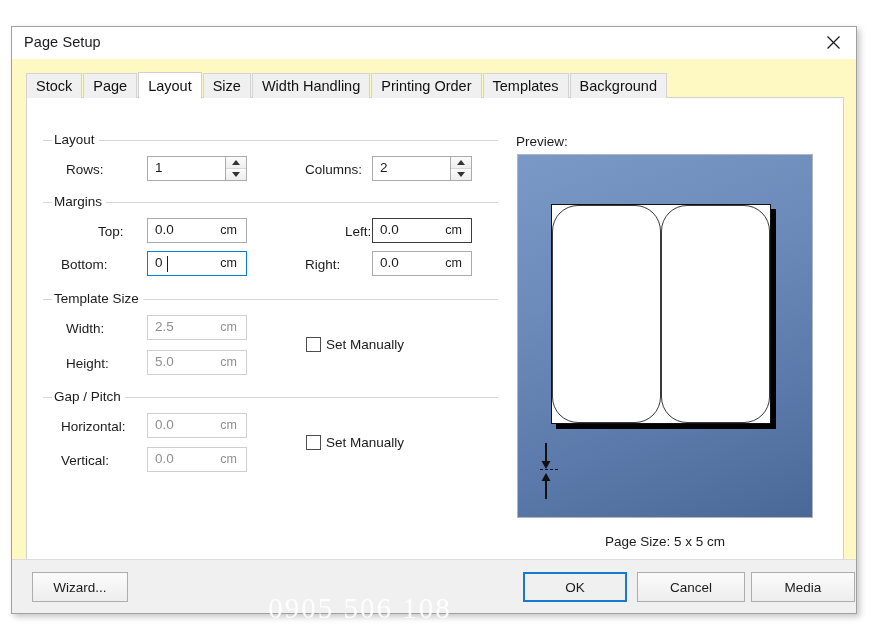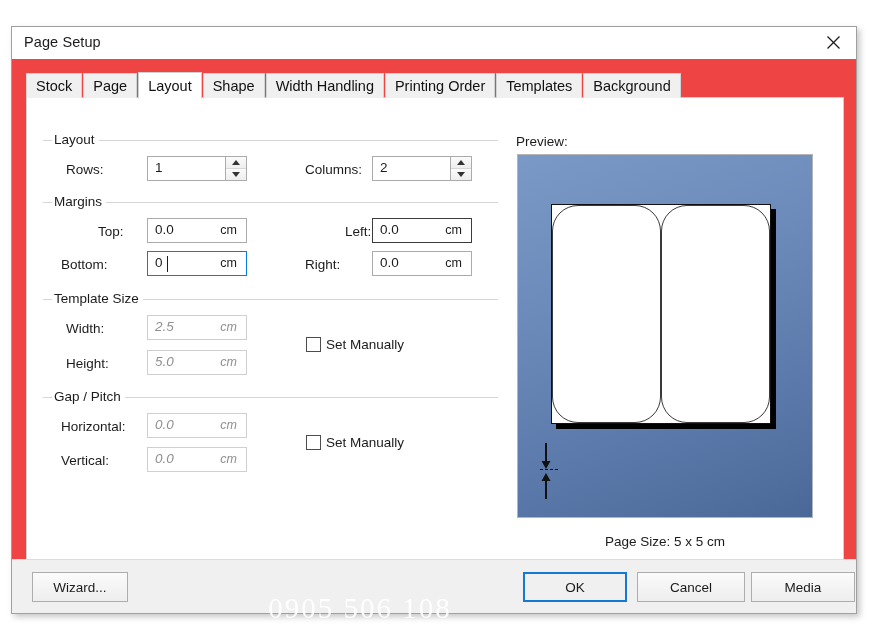--- a/index.html
+++ b/index.html
@@ -16,21 +16,21 @@
     background: #ffffff;
   }
 
   
   .dialog {
     position: absolute;
     left: 11px;
     top: 26px;
     width: 846px;
     height: 588px;
-    background: #ef4444;
+    background: #fef9c3;
     border: 1px solid #a0a0a0;
     box-shadow: 3px 3px 6px rgba(0,0,0,0.22);
     box-sizing: border-box;
   }
 
   .titlebar {
     position: absolute;
     left: 0; top: 0;
     width: 100%;
     height: 32px;
@@ -144,21 +144,21 @@
   }
   .tbox {
     position: absolute;
     height: 25px;
     background: #ffffff;
     border: 1px solid #ababab;
     box-sizing: border-box;
   }
   .tbox.hover { border: 1px solid #3c3c3c; }
   .tbox.focus { border: 1px solid #0a7ddb; }
-  .tbox.disabled { border: 1px solid #cfcfcf; background: #ffffff; font-style: italic; }
+  .tbox.disabled { border: 1px solid #cfcfcf; background: #ffffff; }
   .tbox .val {
     position: absolute;
     left: 7px;
     top: 3px;
     font-size: 13.5px;
     color: #1b1b1b;
     white-space: nowrap;
   }
   .tbox.disabled .val { color: #8f8f8f; }
   .tbox .unit {
@@ -375,21 +375,21 @@
           <line x1="0.5" y1="0.5" x2="12.5" y2="12.5" stroke="#1b1b1b" stroke-width="1.2"></line>
           <line x1="12.5" y1="0.5" x2="0.5" y2="12.5" stroke="#1b1b1b" stroke-width="1.2"></line>
         </svg>
       </div>
     </div>
 
     <div class="tabstrip">
       <div class="tab">Stock</div>
       <div class="tab">Page</div>
       <div class="tab active">Layout</div>
-      <div class="tab">Shape</div>
+      <div class="tab">Size</div>
       <div class="tab">Width Handling</div>
       <div class="tab">Printing Order</div>
       <div class="tab">Templates</div>
       <div class="tab">Background</div>
     </div>
 
     <div class="panel">
 
       <div class="group" style="left:16px; top:34px; width:455px;">
         <div class="group-tick"></div>

